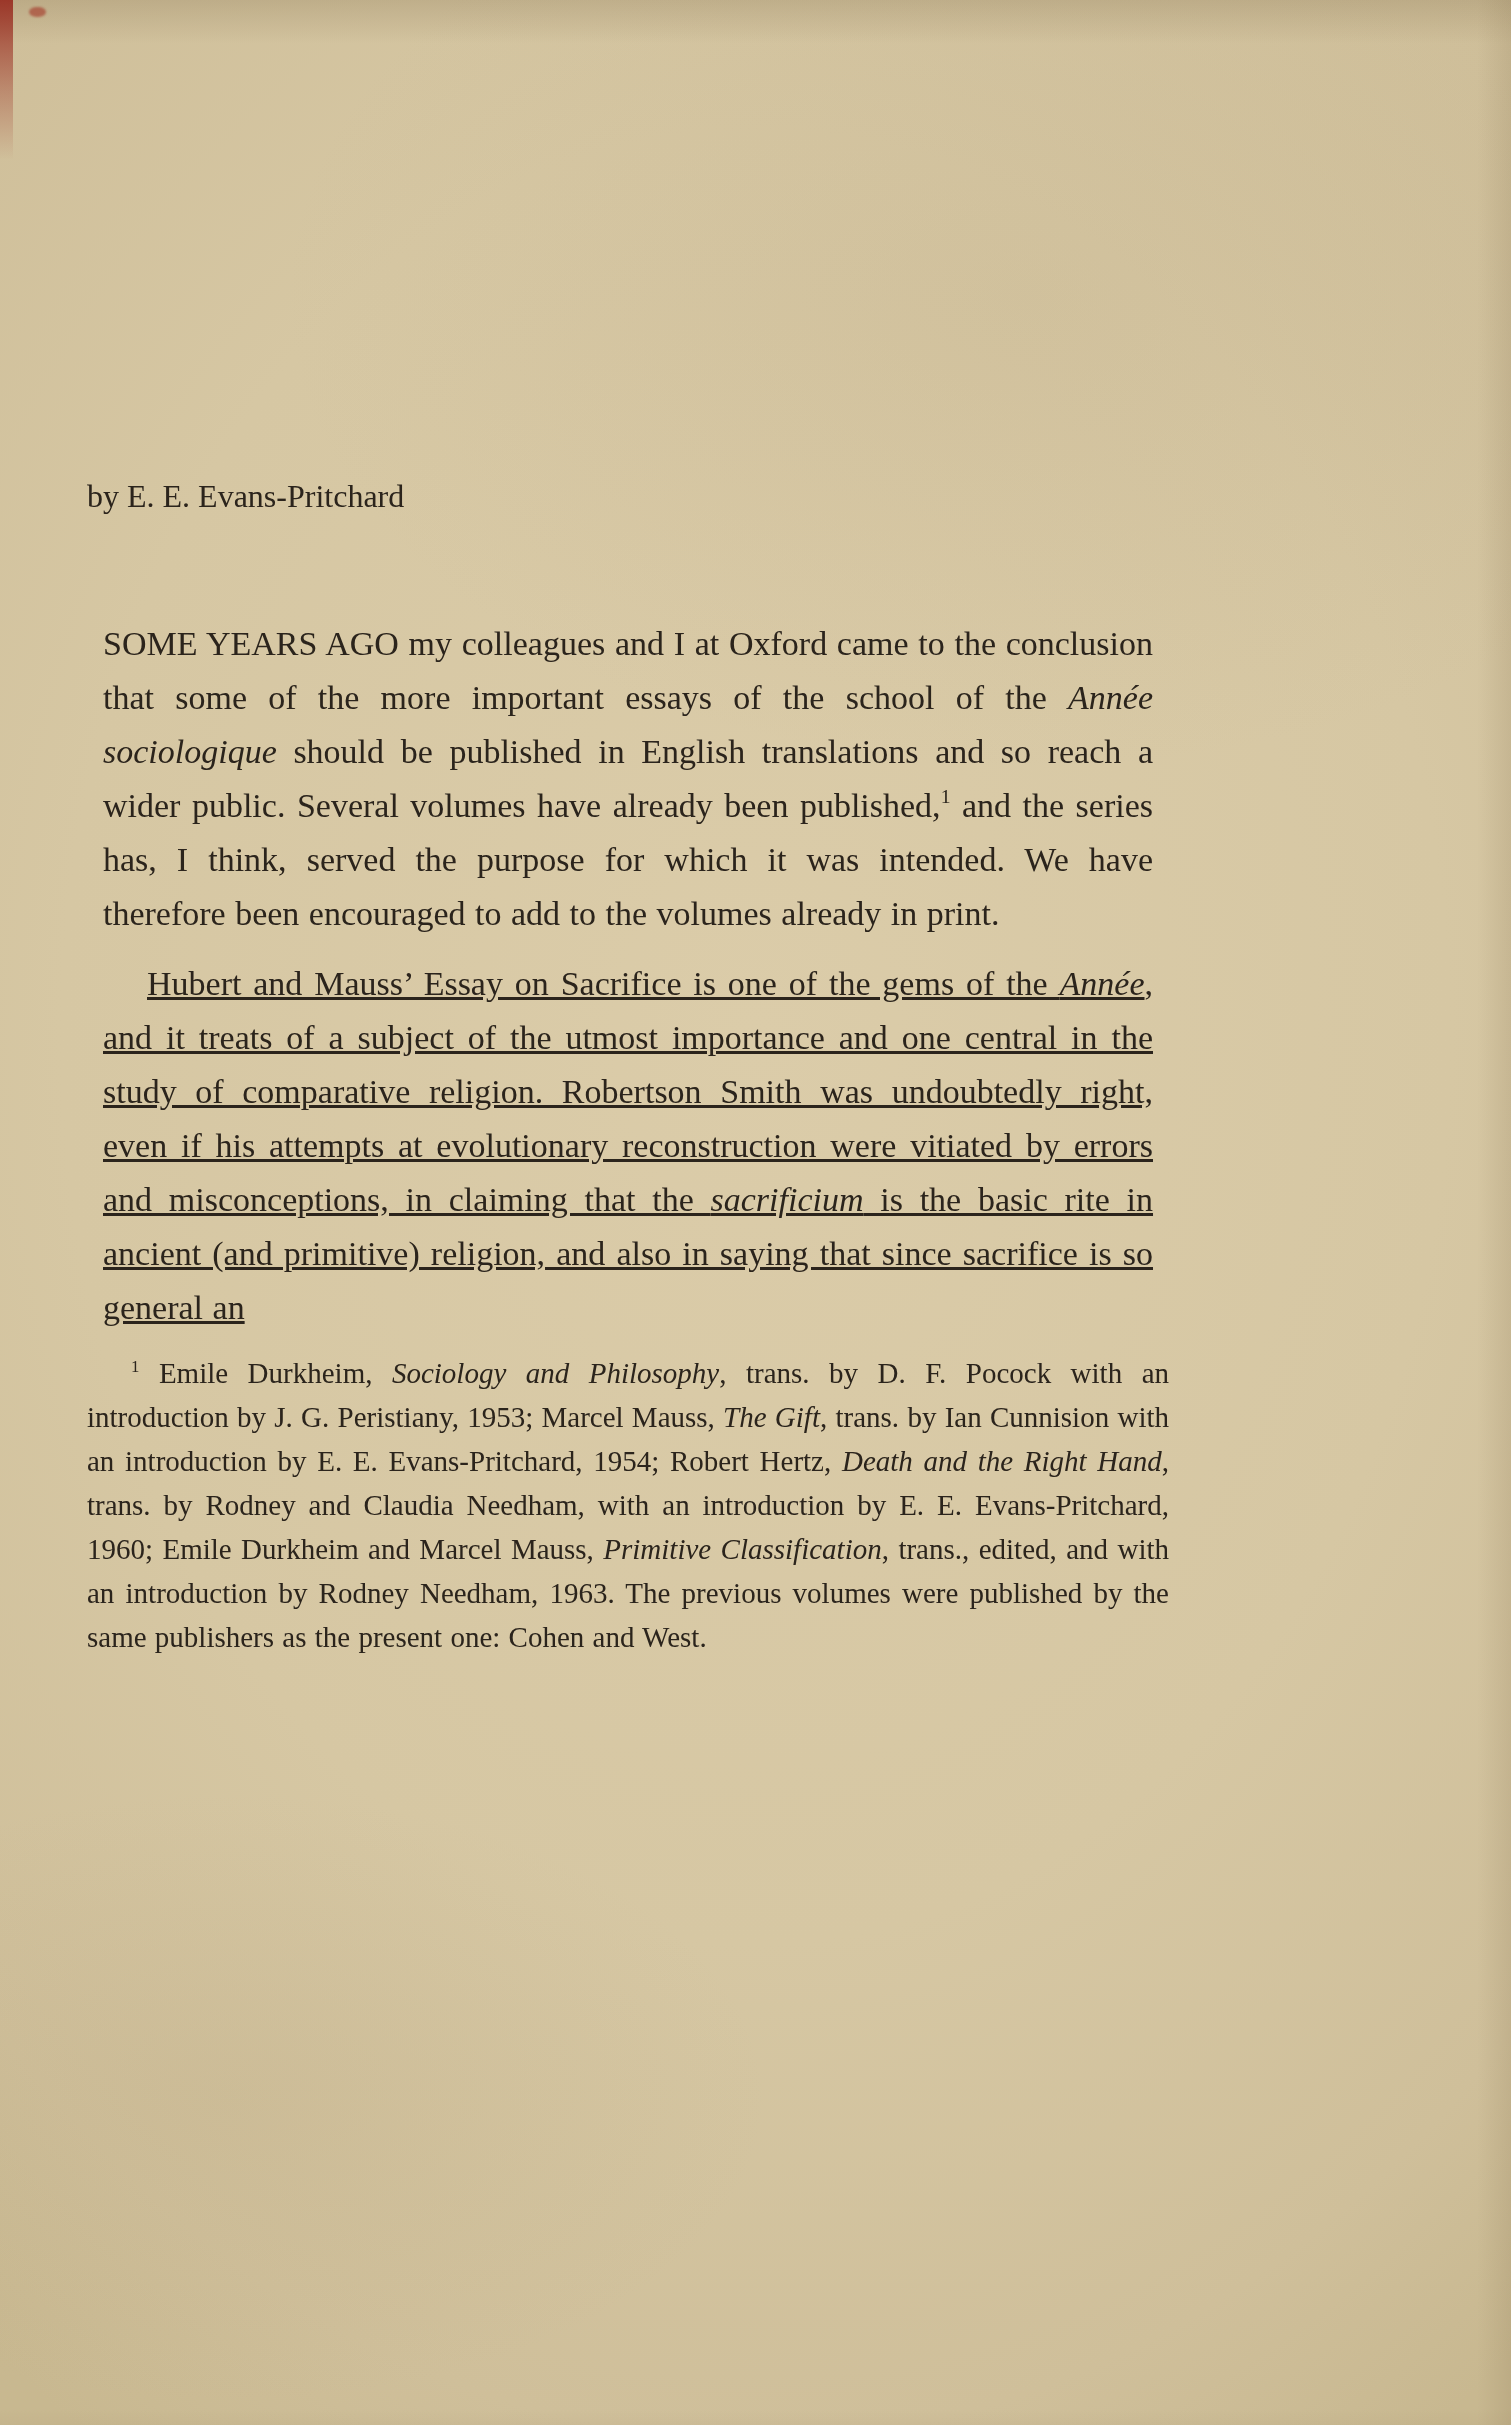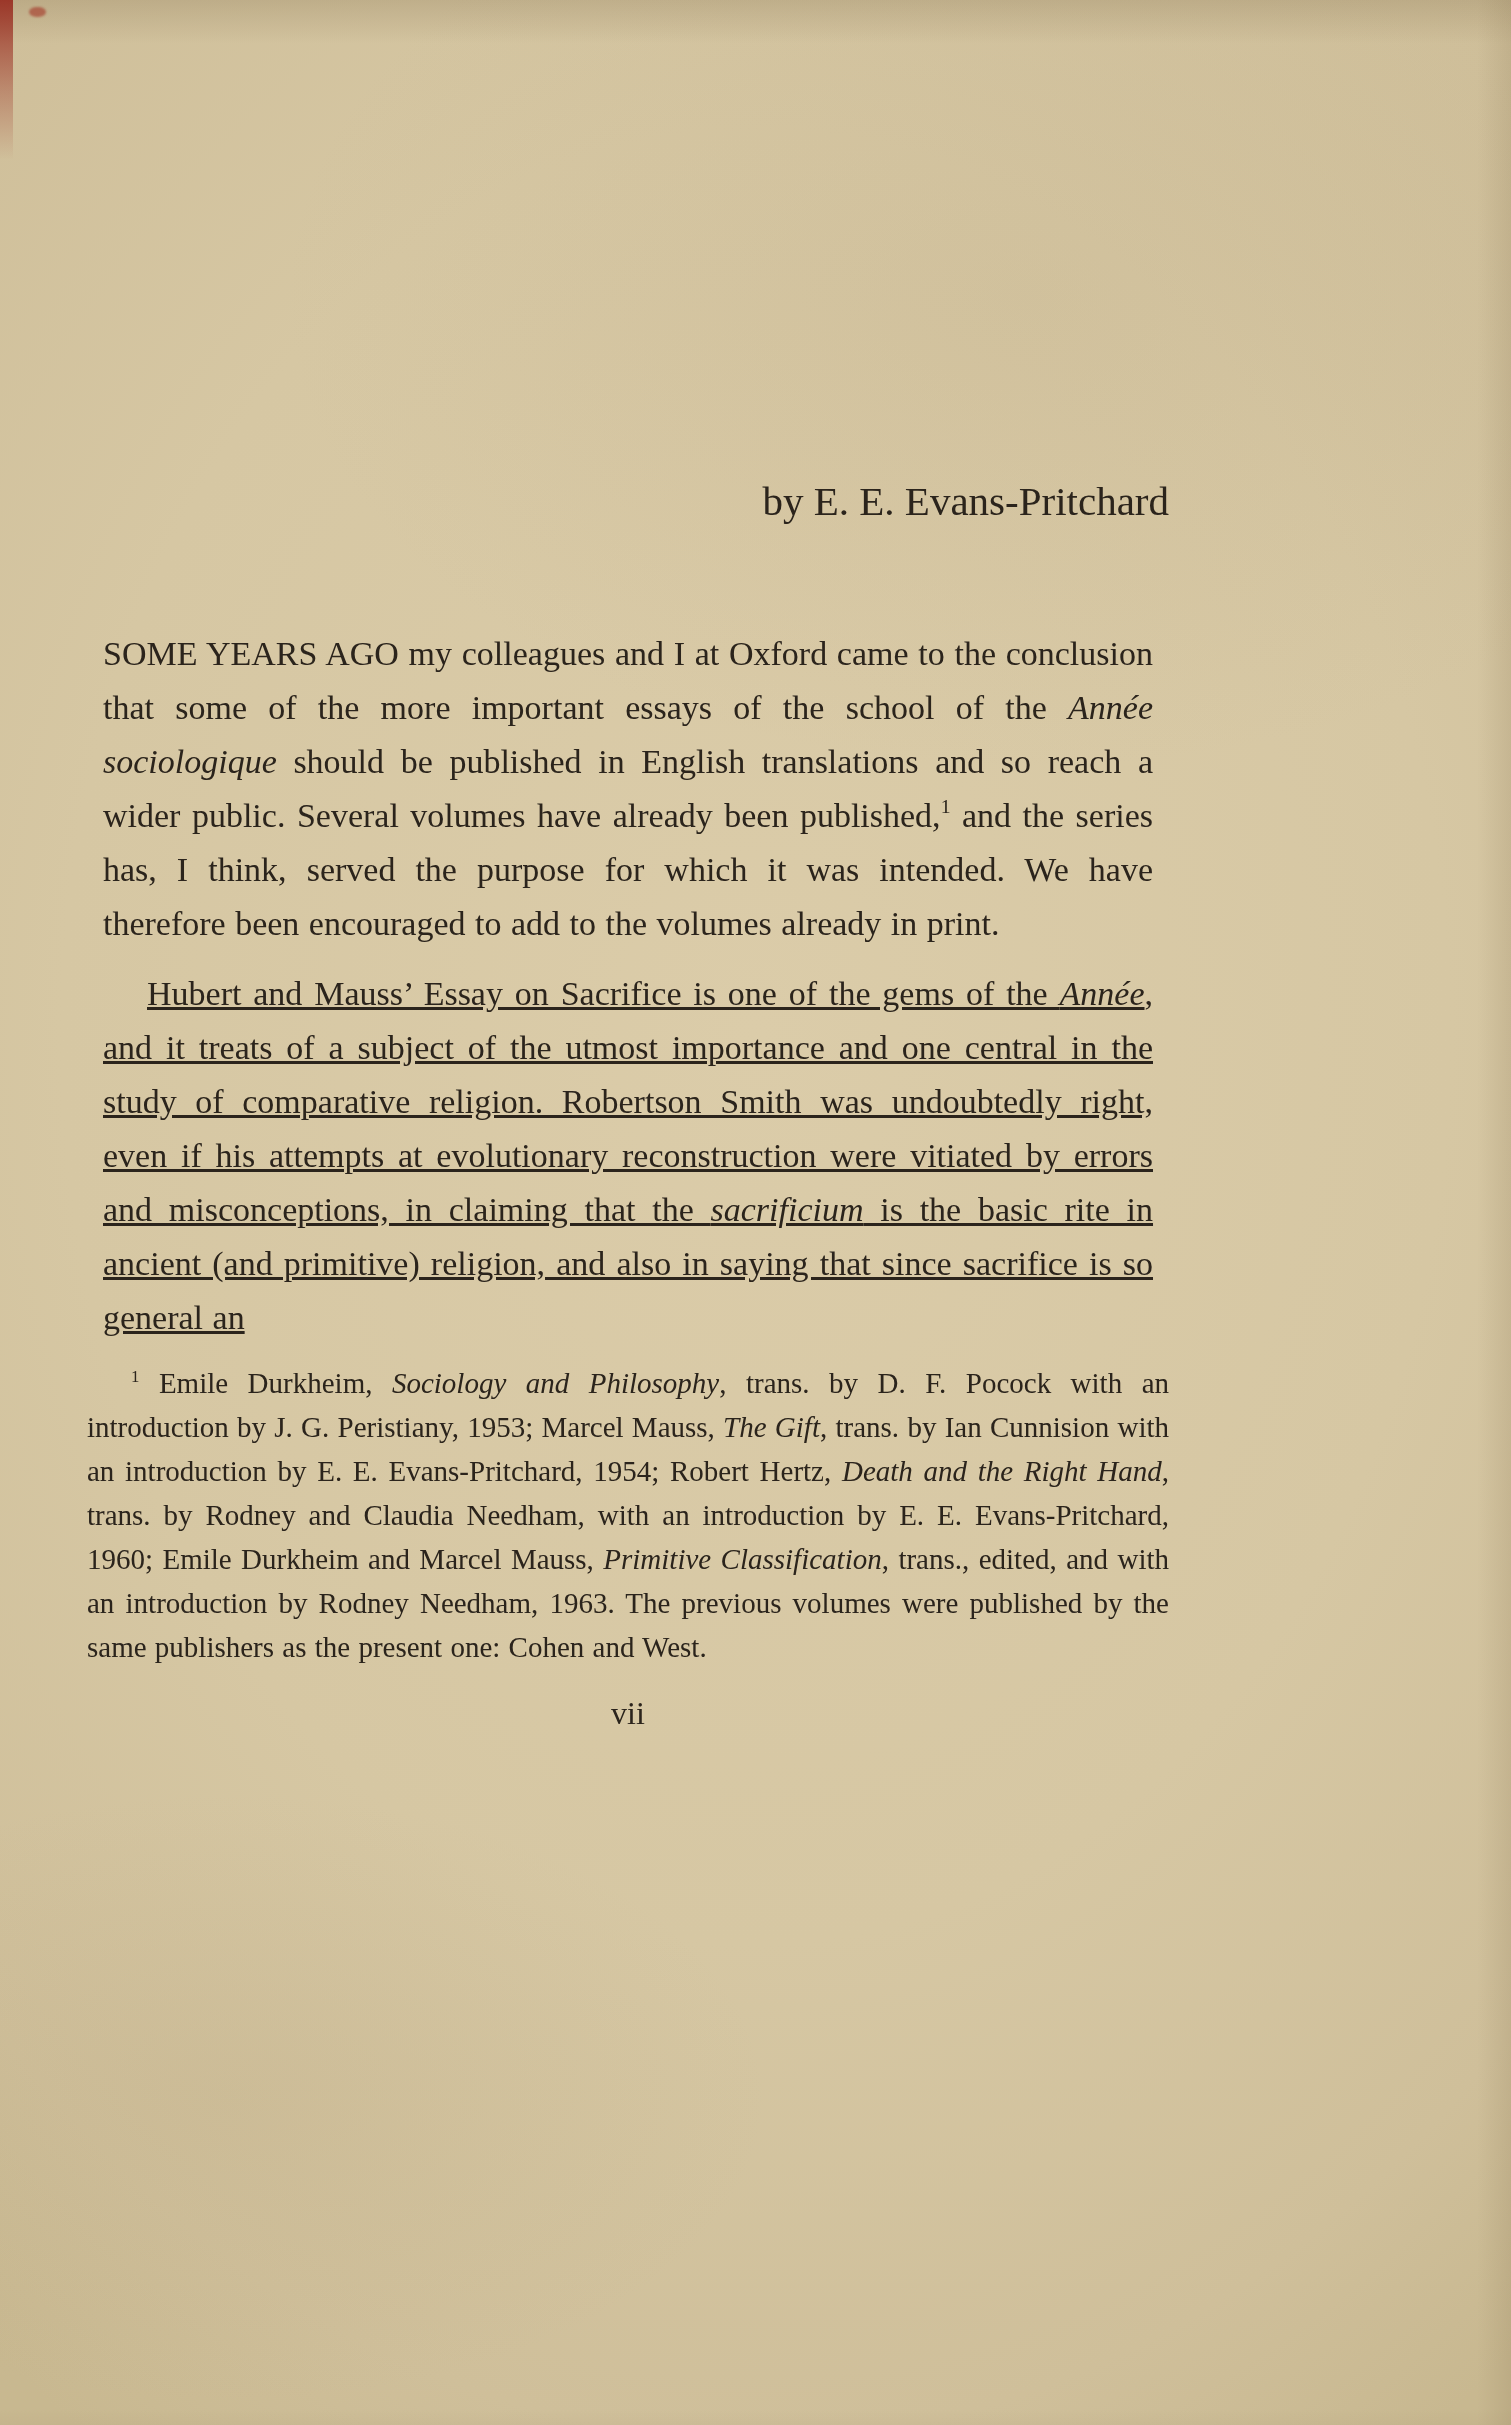--- a/index.html
+++ b/index.html
@@ -66,22 +66,22 @@
   }
   .title {
     text-align: center;
     font-size: 56px;
     line-height: 1.05;
     letter-spacing: 3.4px;
     font-weight: normal;
     margin: 0 0 28px 0;
   }
   .subtitle {
-    text-align: right;
-    font-size: 41px;
+    text-align: left;
+    font-size: 32px;
     line-height: 1.1;
     font-weight: normal;
     margin: 0 0 103px 0;
   }
   .body-text p {
     font-size: 34px;
     line-height: 54px;
     text-align: justify;
     margin: 16px;
     word-spacing: 1px;
@@ -125,16 +125,15 @@
   <div class="content">
     <h2 class="subtitle">by E. E. Evans-Pritchard</h2>
 
     <div class="body-text">
       <p><span>SOME YEARS AGO my colleagues and I at Oxford came to the conclusion that some of the more important essays of the school of the </span><i>Année sociologique</i><span> should be published in English translations and so reach a wider public. Several volumes have already been published,</span><sup>1</sup><span> and the series has, I think, served the purpose for which it was intended. We have therefore been encouraged to add to the volumes already in print.</span></p>
       <p class="indented"><span>Hubert and Mauss’ Essay on Sacrifice is one of the gems of the </span><i>Année</i><span>, and it treats of a subject of the utmost importance and one central in the study of comparative religion. Robertson Smith was undoubtedly right, even if his attempts at evolutionary reconstruction were vitiated by errors and misconceptions, in claiming that the </span><i>sacrificium</i><span> is the basic rite in ancient (and primitive) religion, and also in saying that since sacrifice is so general an</span></p>
     </div>
 
     <div class="footnote"><sup>1</sup><span> Emile Durkheim, </span><i>Sociology and Philosophy</i><span>, trans. by D. F. Pocock with an introduction by J. G. Peristiany, 1953; Marcel Mauss, </span><i>The Gift</i><span>, trans. by Ian Cunnision with an introduction by E. E. Evans-Pritchard, 1954; Robert Hertz, </span><i>Death and the Right Hand</i><span>, trans. by Rodney and Claudia Needham, with an introduction by E. E. Evans-Pritchard, 1960; Emile Durkheim and Marcel Mauss, </span><i>Primitive Classification</i><span>, trans., edited, and with an introduction by Rodney Needham, 1963. The previous volumes were published by the same publishers as the present one: Cohen and West.</span></div>
 
-    <div class="page-number">vii</div>
   </div>
 </div>
 
 
 </body></html>

